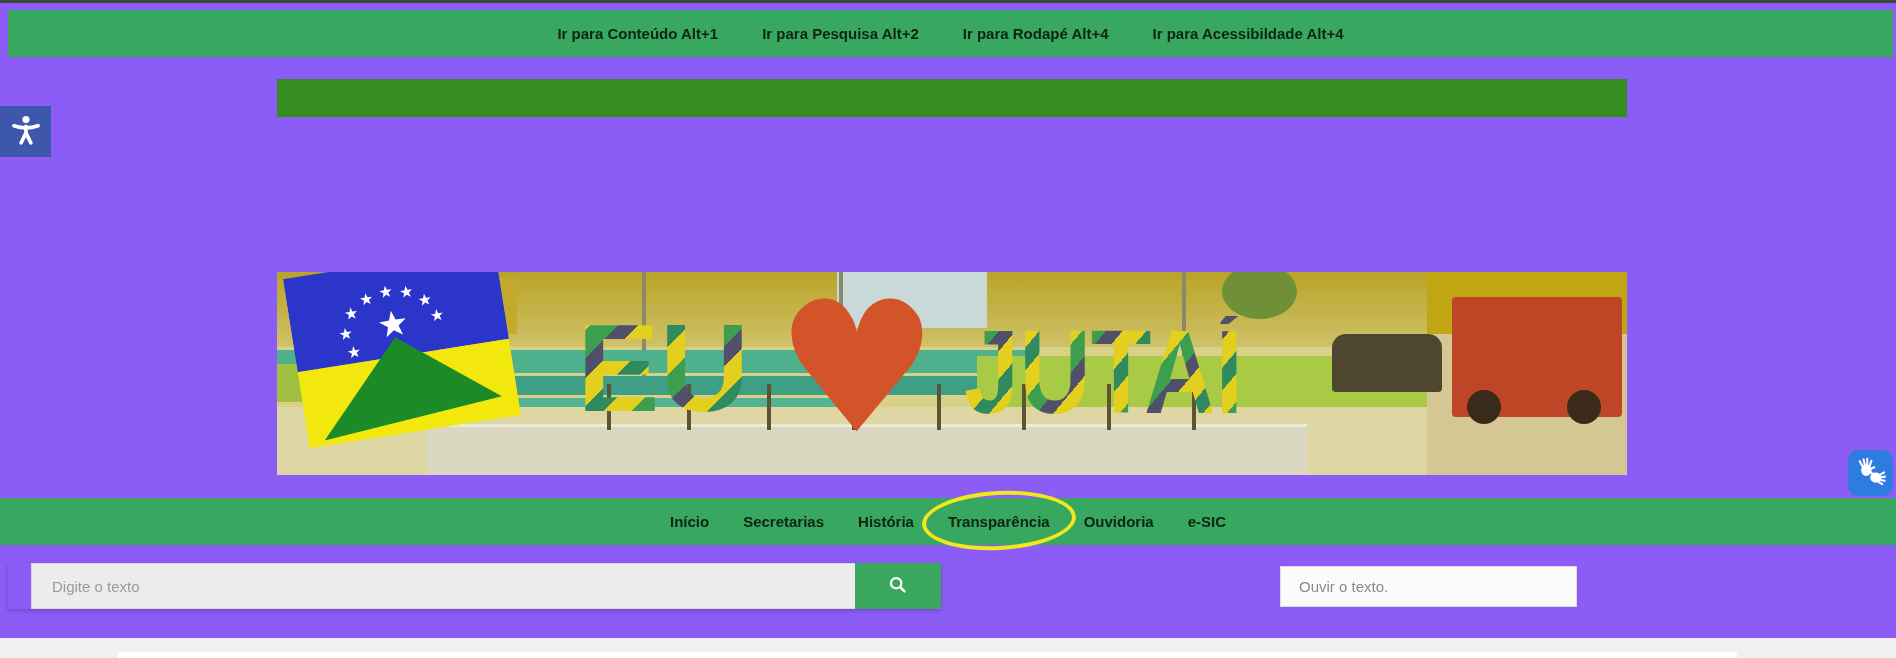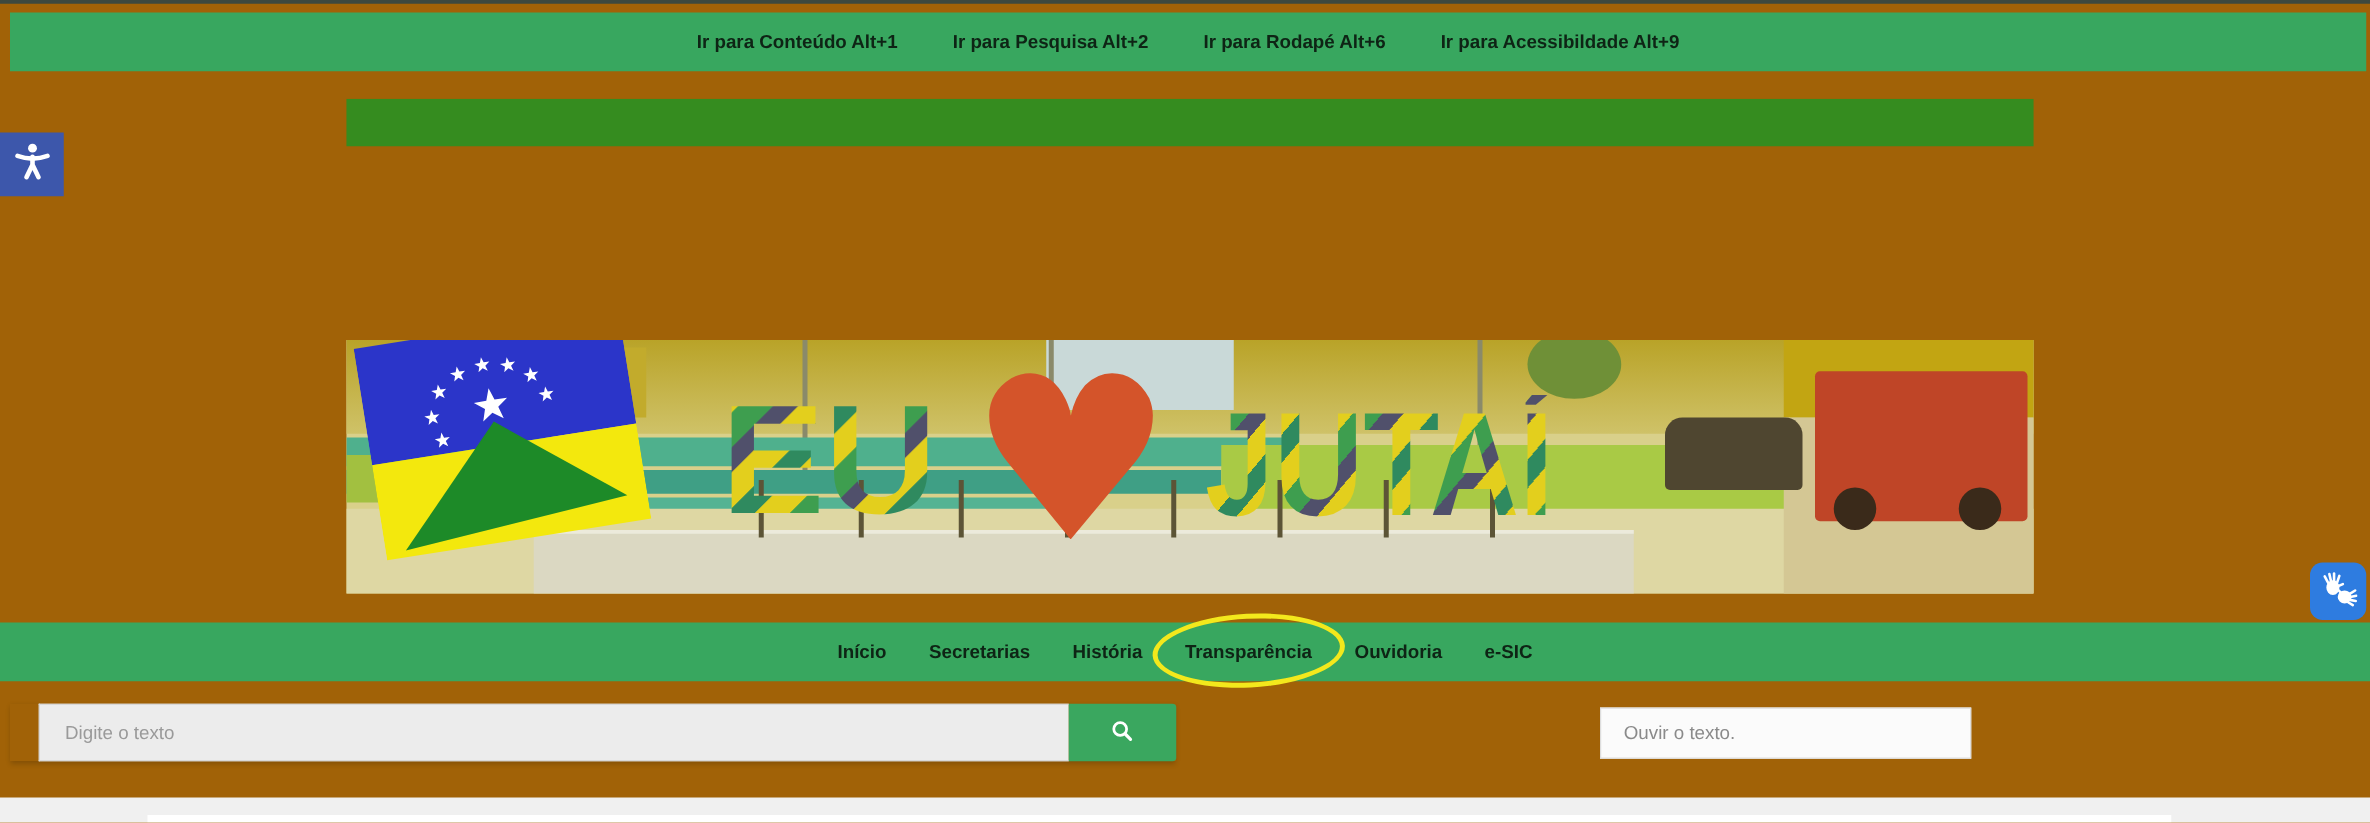--- a/index.html
+++ b/index.html
@@ -1,18 +1,18 @@
 <!DOCTYPE html>
 <html><head>
 <meta charset="utf-8">
 <style>
   * { margin:0; padding:0; box-sizing:border-box; }
   html,body { background:#fff; }
   body { font-family:"Liberation Sans", sans-serif; }
-  .stage { position:relative; width:1896px; height:658px; background:#a16207; overflow:hidden; }
+  .stage { position:relative; width:1896px; height:658px; background:#8b5cf6; overflow:hidden; }
 
   
   .top-hairline { position:absolute; left:0; top:0; width:1896px; height:3px; background:#3d493f; }
 
   
   .skipbar { position:absolute; left:8px; top:10px; width:1885px; height:47px; background:#38a75f;
              display:flex; align-items:center; justify-content:center; gap:44px; }
   .skipbar a { color:#0e2415; font-size:15px; font-weight:bold; text-decoration:none; white-space:nowrap; }
 
   
@@ -95,22 +95,22 @@
 </head>
 <body>
 
 <div class="stage">
 
   <div class="top-hairline"></div>
 
   <div class="skipbar">
     <a href="#">Ir para Conteúdo Alt+1</a>
     <a href="#">Ir para Pesquisa Alt+2</a>
-    <a href="#">Ir para Rodapé Alt+6</a>
-    <a href="#">Ir para Acessibildade Alt+9</a>
+    <a href="#">Ir para Rodapé Alt+4</a>
+    <a href="#">Ir para Acessibildade Alt+4</a>
   </div>
 
   <div class="a11y-btn">
     <span>
       <svg width="34" height="34" viewBox="0 0 24 24">
         <circle cx="12" cy="4.6" r="2.5" fill="#fff"></circle>
         <path d="M3.5 9 Q12 12 20.5 9" stroke="#fff" stroke-width="2.6" fill="none" stroke-linecap="round"></path>
         <path d="M12 9.5 L12 14 M12 14 L8.6 21 M12 14 L15.4 21" stroke="#fff" stroke-width="2.6" fill="none" stroke-linecap="round"></path>
       </svg>
     </span>

